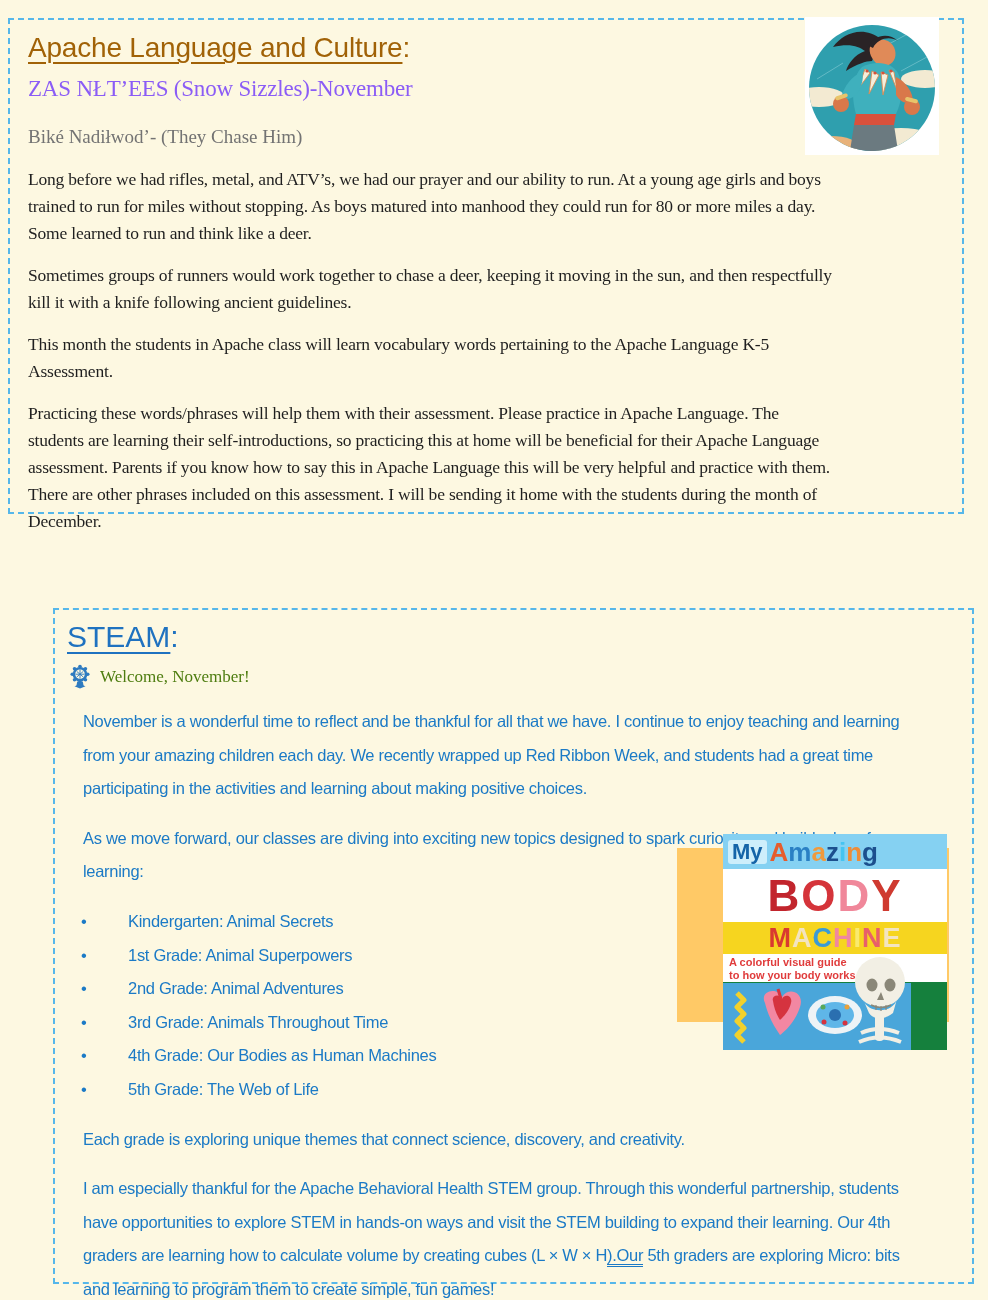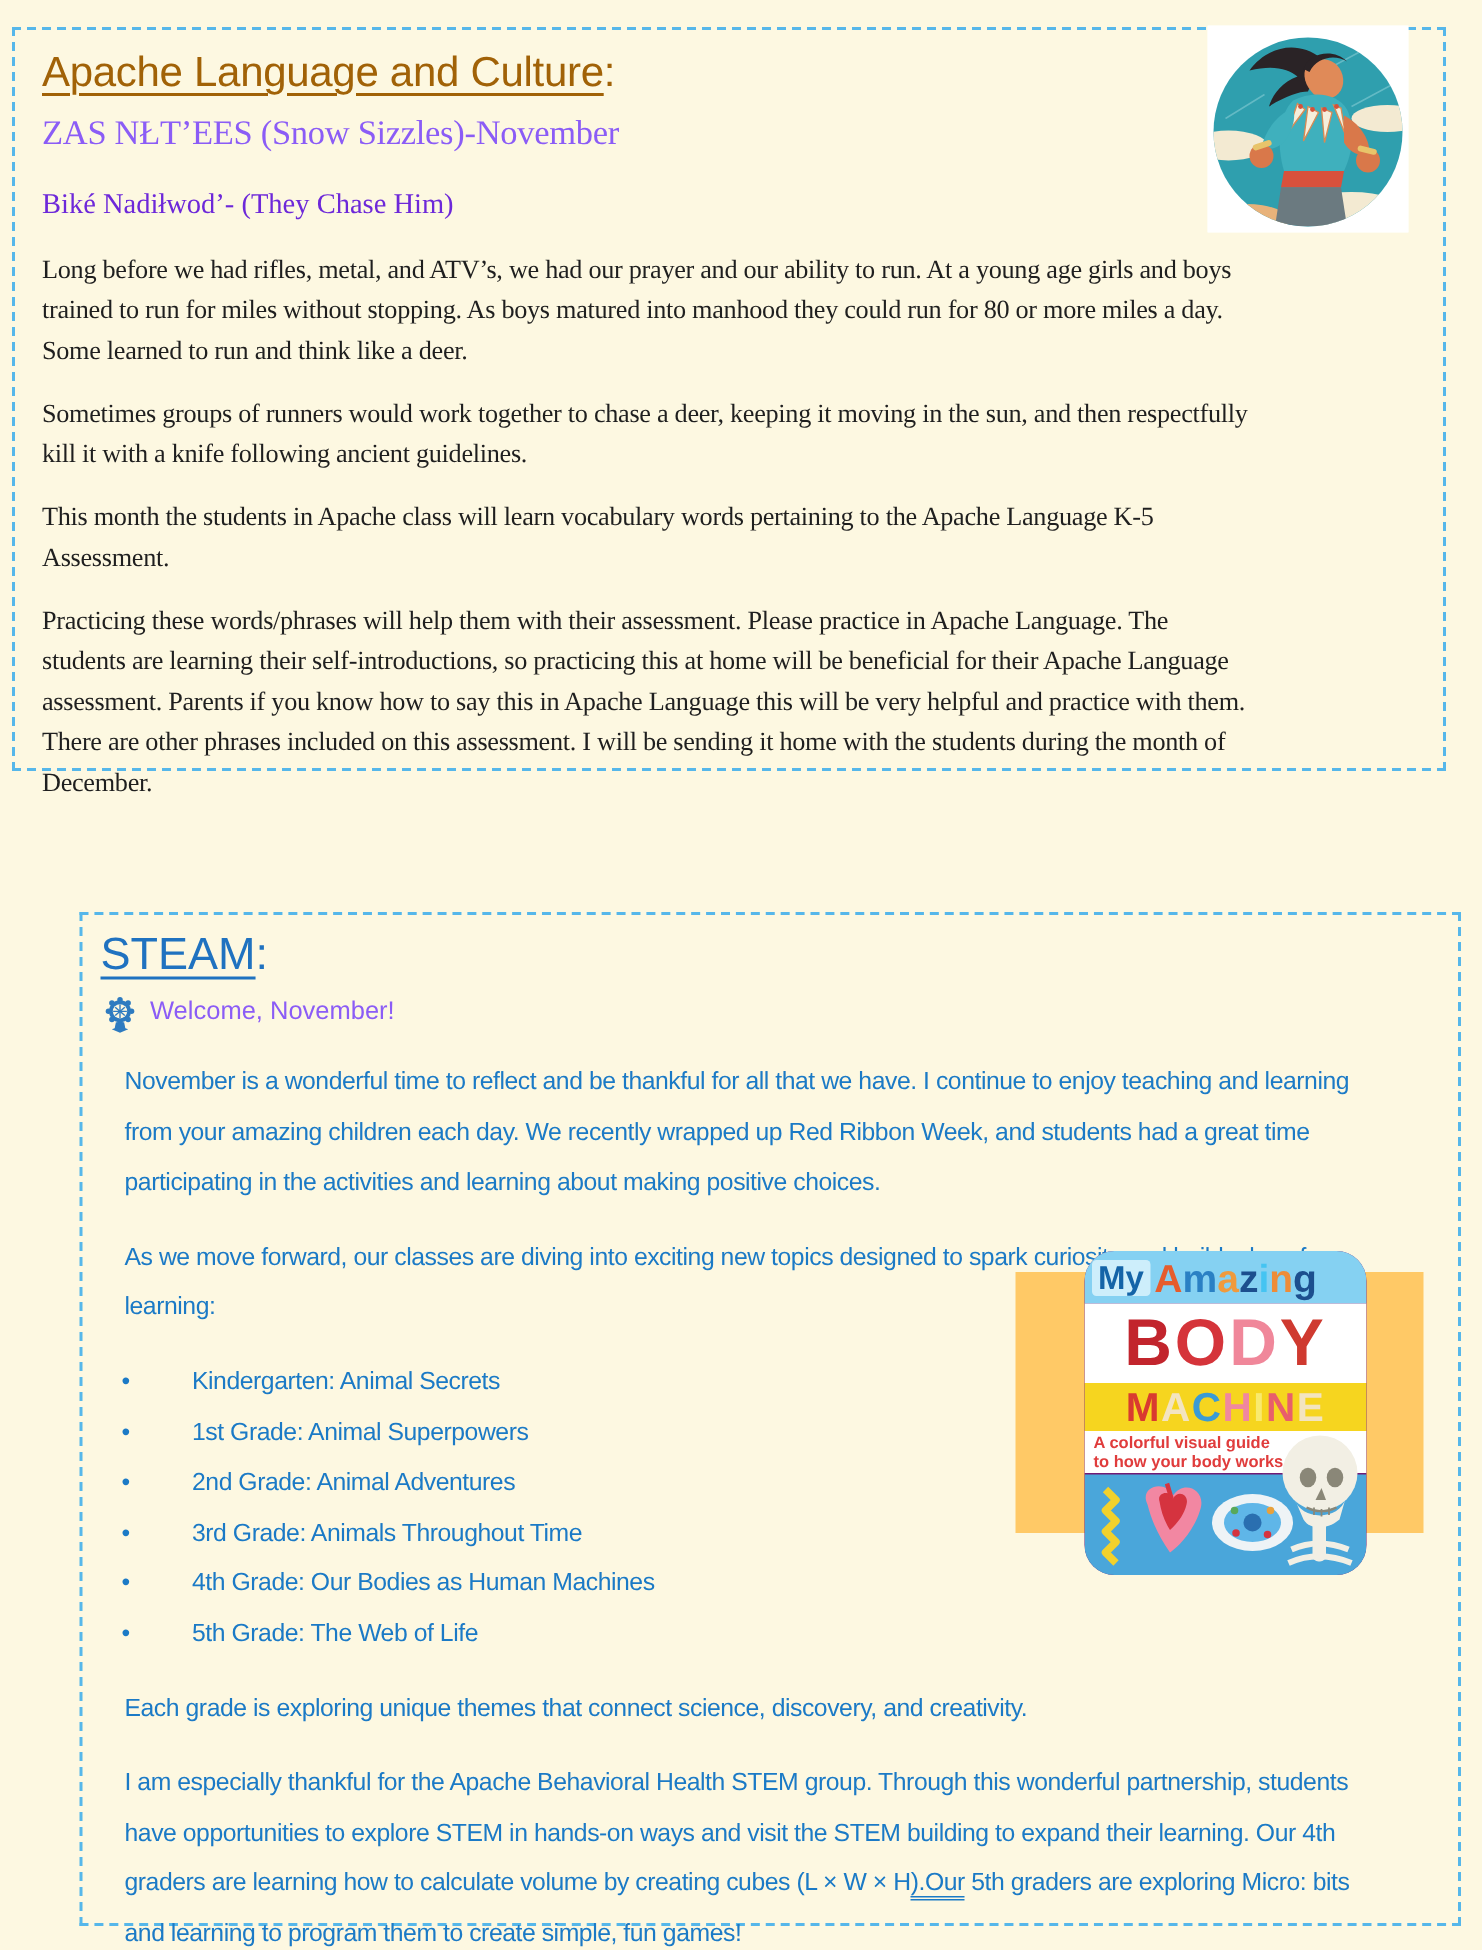--- a/index.html
+++ b/index.html
@@ -16,58 +16,58 @@
   }
   
   .apache-box{left:8px;top:18px;width:956px;height:496px;padding:8px 20px 8px 18px;}
   .apache-title{
     font-family:"Liberation Sans", sans-serif;
     font-size:28px;color:#a16207;margin:4px 0 0 0;font-weight:500;
     letter-spacing:-0.2px;
   }
   .apache-title .u{text-decoration:underline;text-decoration-thickness:2px;text-underline-offset:5px;}
   .apache-subtitle{font-size:23px;color:#8b5cf6;margin-top:12px;letter-spacing:-0.2px;}
-  .apache-byline{font-size:19px;color:#6d28d9;margin-top:24px;}
+  .apache-byline{font-size:19px;color:#737373;margin-top:24px;}
   .apache-paragraphs{margin-top:18px;width:925px;}
   .apache-paragraphs p{
     font-size:17.5px;line-height:27px;color:#1f1f1f;
     margin:0 0 15px 0;letter-spacing:-0.2px;
     white-space:pre-line;
   }
   .runner-img{
     position:absolute;left:795px;top:-3px;width:134px;height:138px;
     background:#fff;
   }
   
   .steam-box{left:53px;top:608px;width:921px;height:676px;padding:6px 14px 6px 12px;}
   .steam-title{
     font-family:"Liberation Sans", sans-serif;
     font-size:30px;color:#1f72c0;margin:4px 0 0 0;font-weight:500;
   }
   .steam-title .u{text-decoration:underline;text-decoration-thickness:2px;text-underline-offset:5px;}
   .welcome-row{
-    display:flex;gap:9px;margin:10px 0 0 2px;
-    font-family:Liberation Sans, sans-serif;font-size:17px;color:#8b5cf6;
+    display:flex;align-items:center;gap:9px;margin:10px 0 0 2px;
+    font-family:Liberation Serif, serif;font-size:17px;color:#4d7c0f;
   }
   .rosette{width:22px;height:25px;flex:0 0 auto;}
   .steam-body{
     font-family:"Liberation Sans", sans-serif;
     font-size:16.5px;line-height:33.6px;color:#1b7ac6;
     letter-spacing:-0.3px;margin-top:6px;
   }
   .steam-body p{margin:16px;white-space:pre-line;}
   .steam-bullets{list-style:none;margin:0;padding:0;}
   .steam-bullets li{display:flex;}
   .steam-bullets .dot{width:61px;padding-left:14px;box-sizing:border-box;}
   .dbl-underline{border-bottom:3px double #1b7ac6;text-align:center;}
   
   .orange-panel{position:absolute;left:622px;top:238px;width:272px;height:174px;background:#ffc966;}
   .book{
-    position:absolute;left:668px;top:224px;width:188px;height:216px;background:#701a75;
-    font-family:"Liberation Sans", sans-serif;overflow:hidden;border-radius:20px;
+    position:absolute;left:668px;top:224px;width:224px;height:216px;background:#15803d;
+    font-family:"Liberation Sans", sans-serif;overflow:hidden;
   }
   .book-top{height:35px;background:#85d1f2;display:flex;align-items:center;padding-left:5px;box-sizing:border-box;}
   .book-my{
     background:#cdeefb;color:#1464a8;font-weight:700;font-size:22px;
     padding:1px 4px;border-radius:3px;margin-right:3px;line-height:1;
   }
   .book-word{font-weight:700;font-size:26px;line-height:1;letter-spacing:0px;}
   .book-body-row{height:53px;background:#ffffff;display:flex;align-items:center;justify-content:center;}
   .book-body-row .book-word{font-size:44px;letter-spacing:2px;}
   .book-machine-row{height:32px;background:#f6d51f;display:flex;align-items:center;justify-content:center;}

